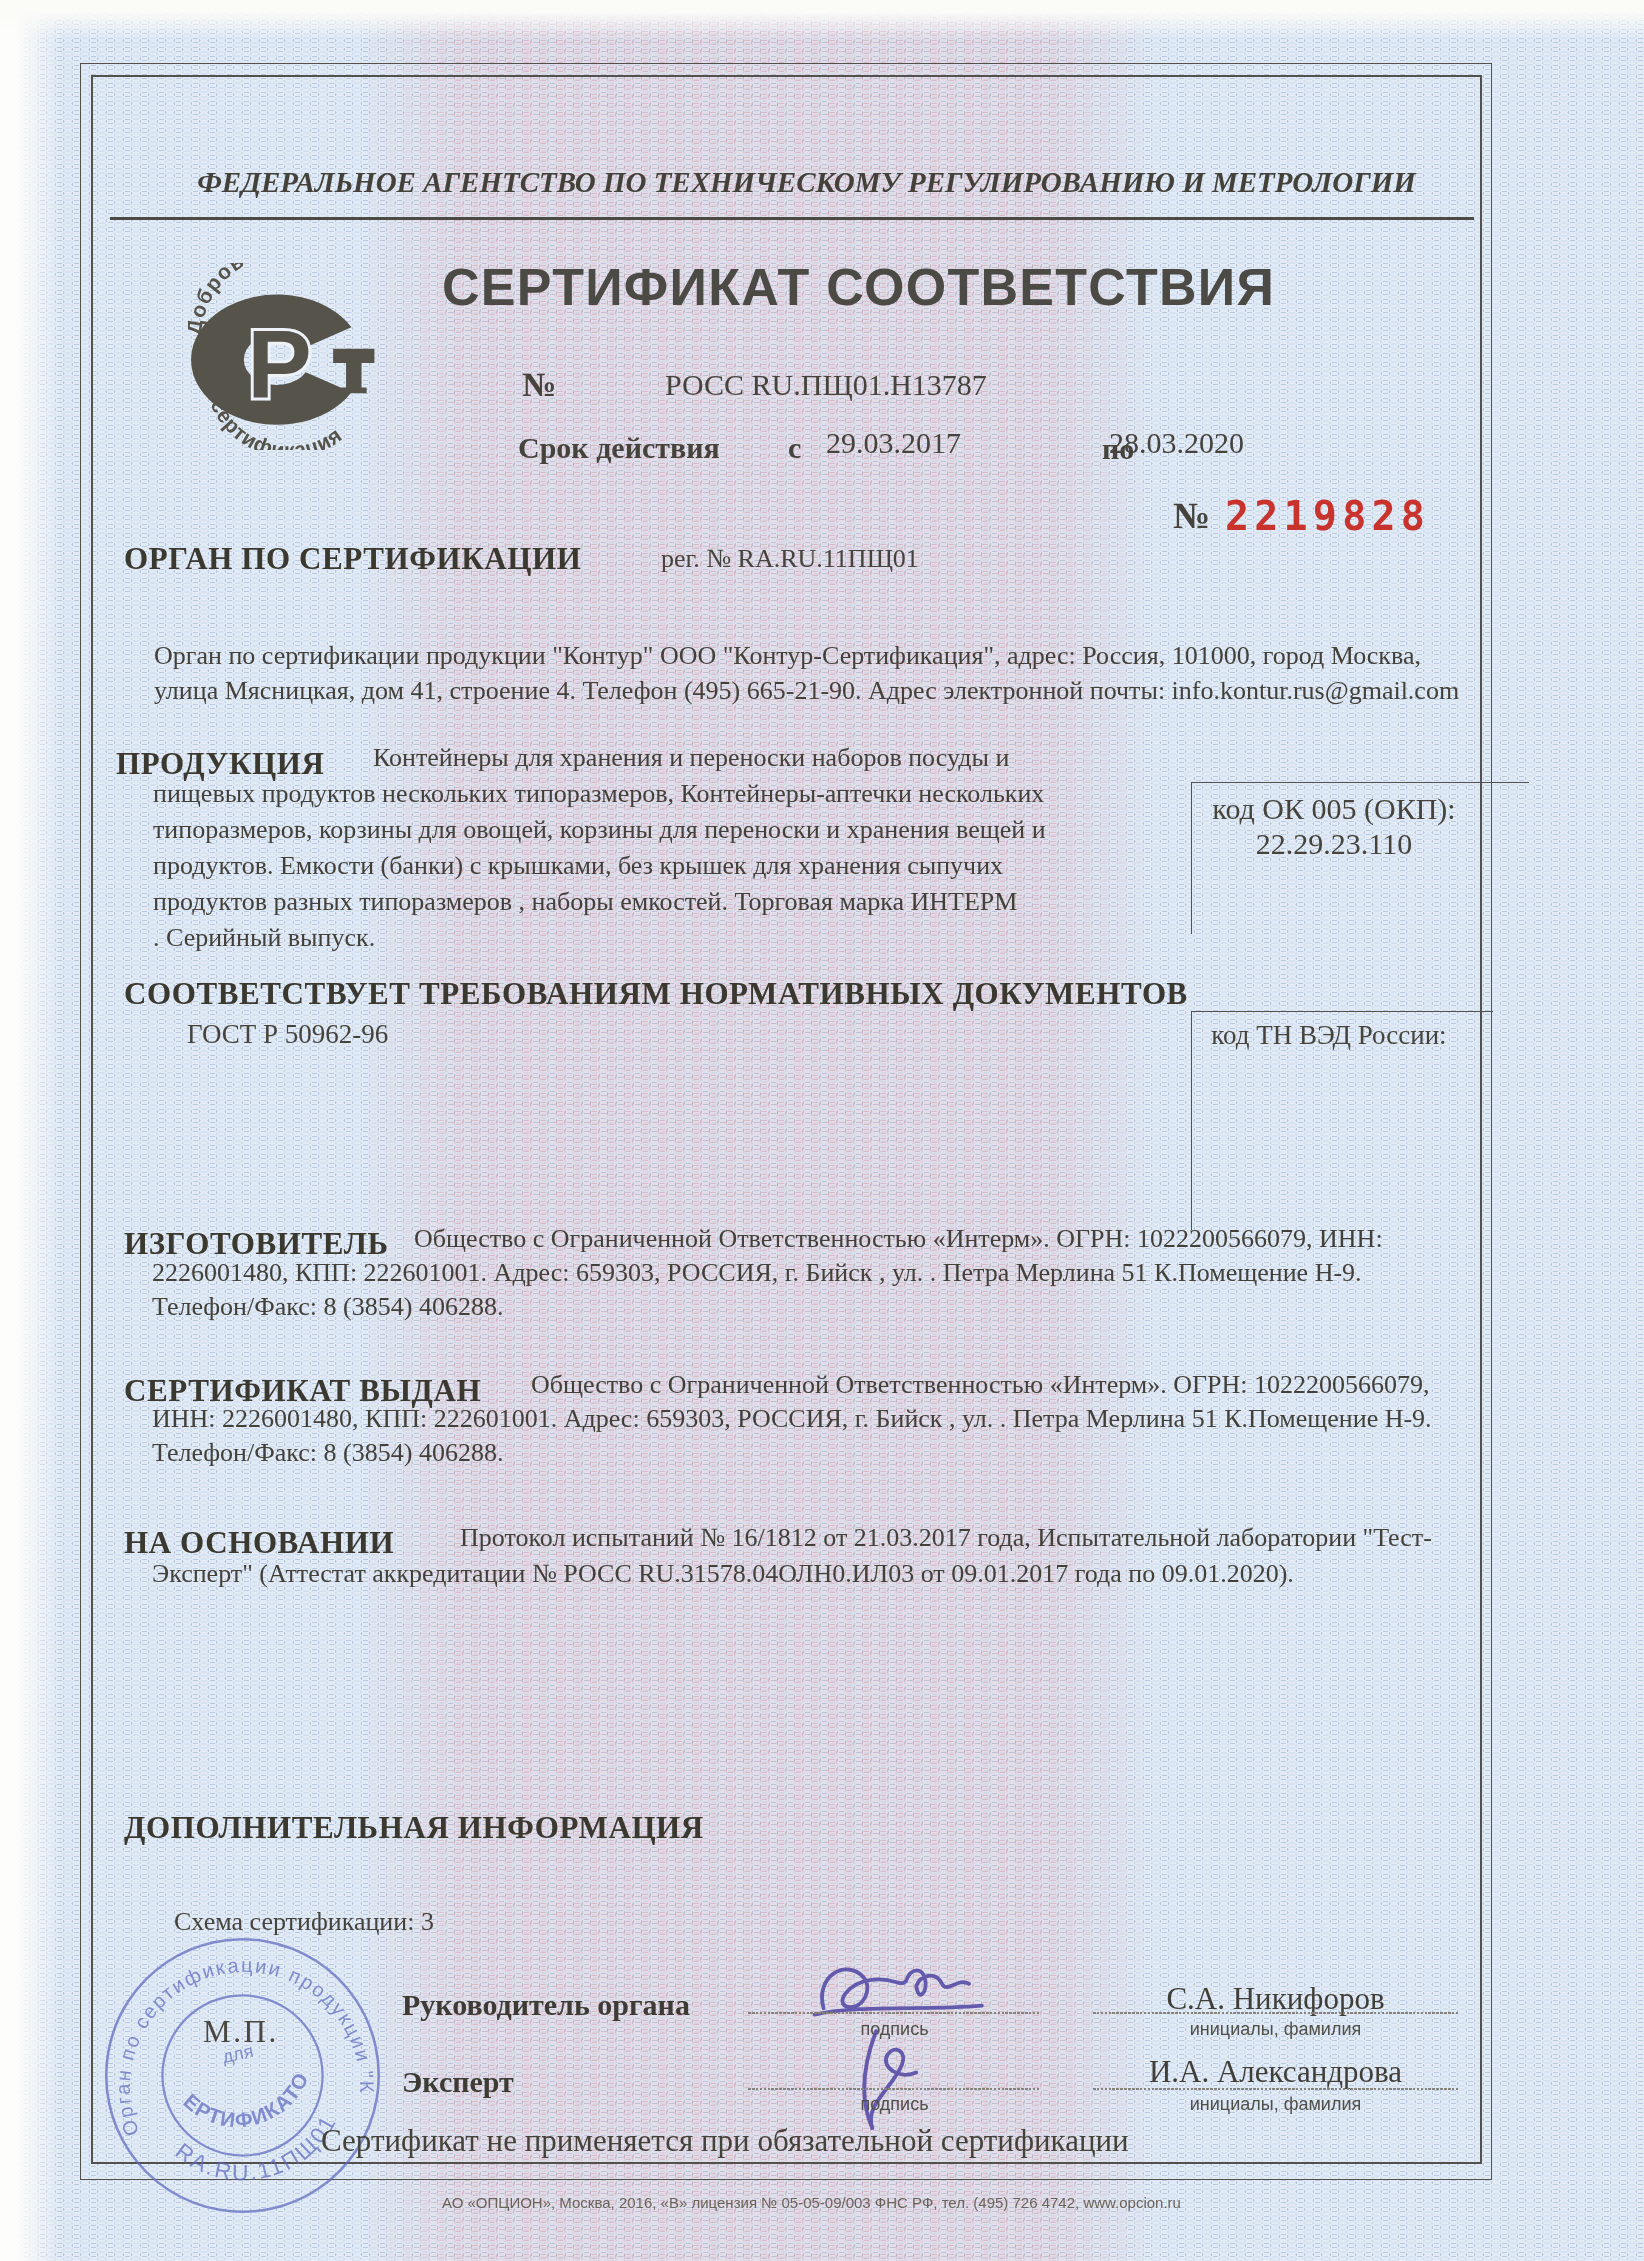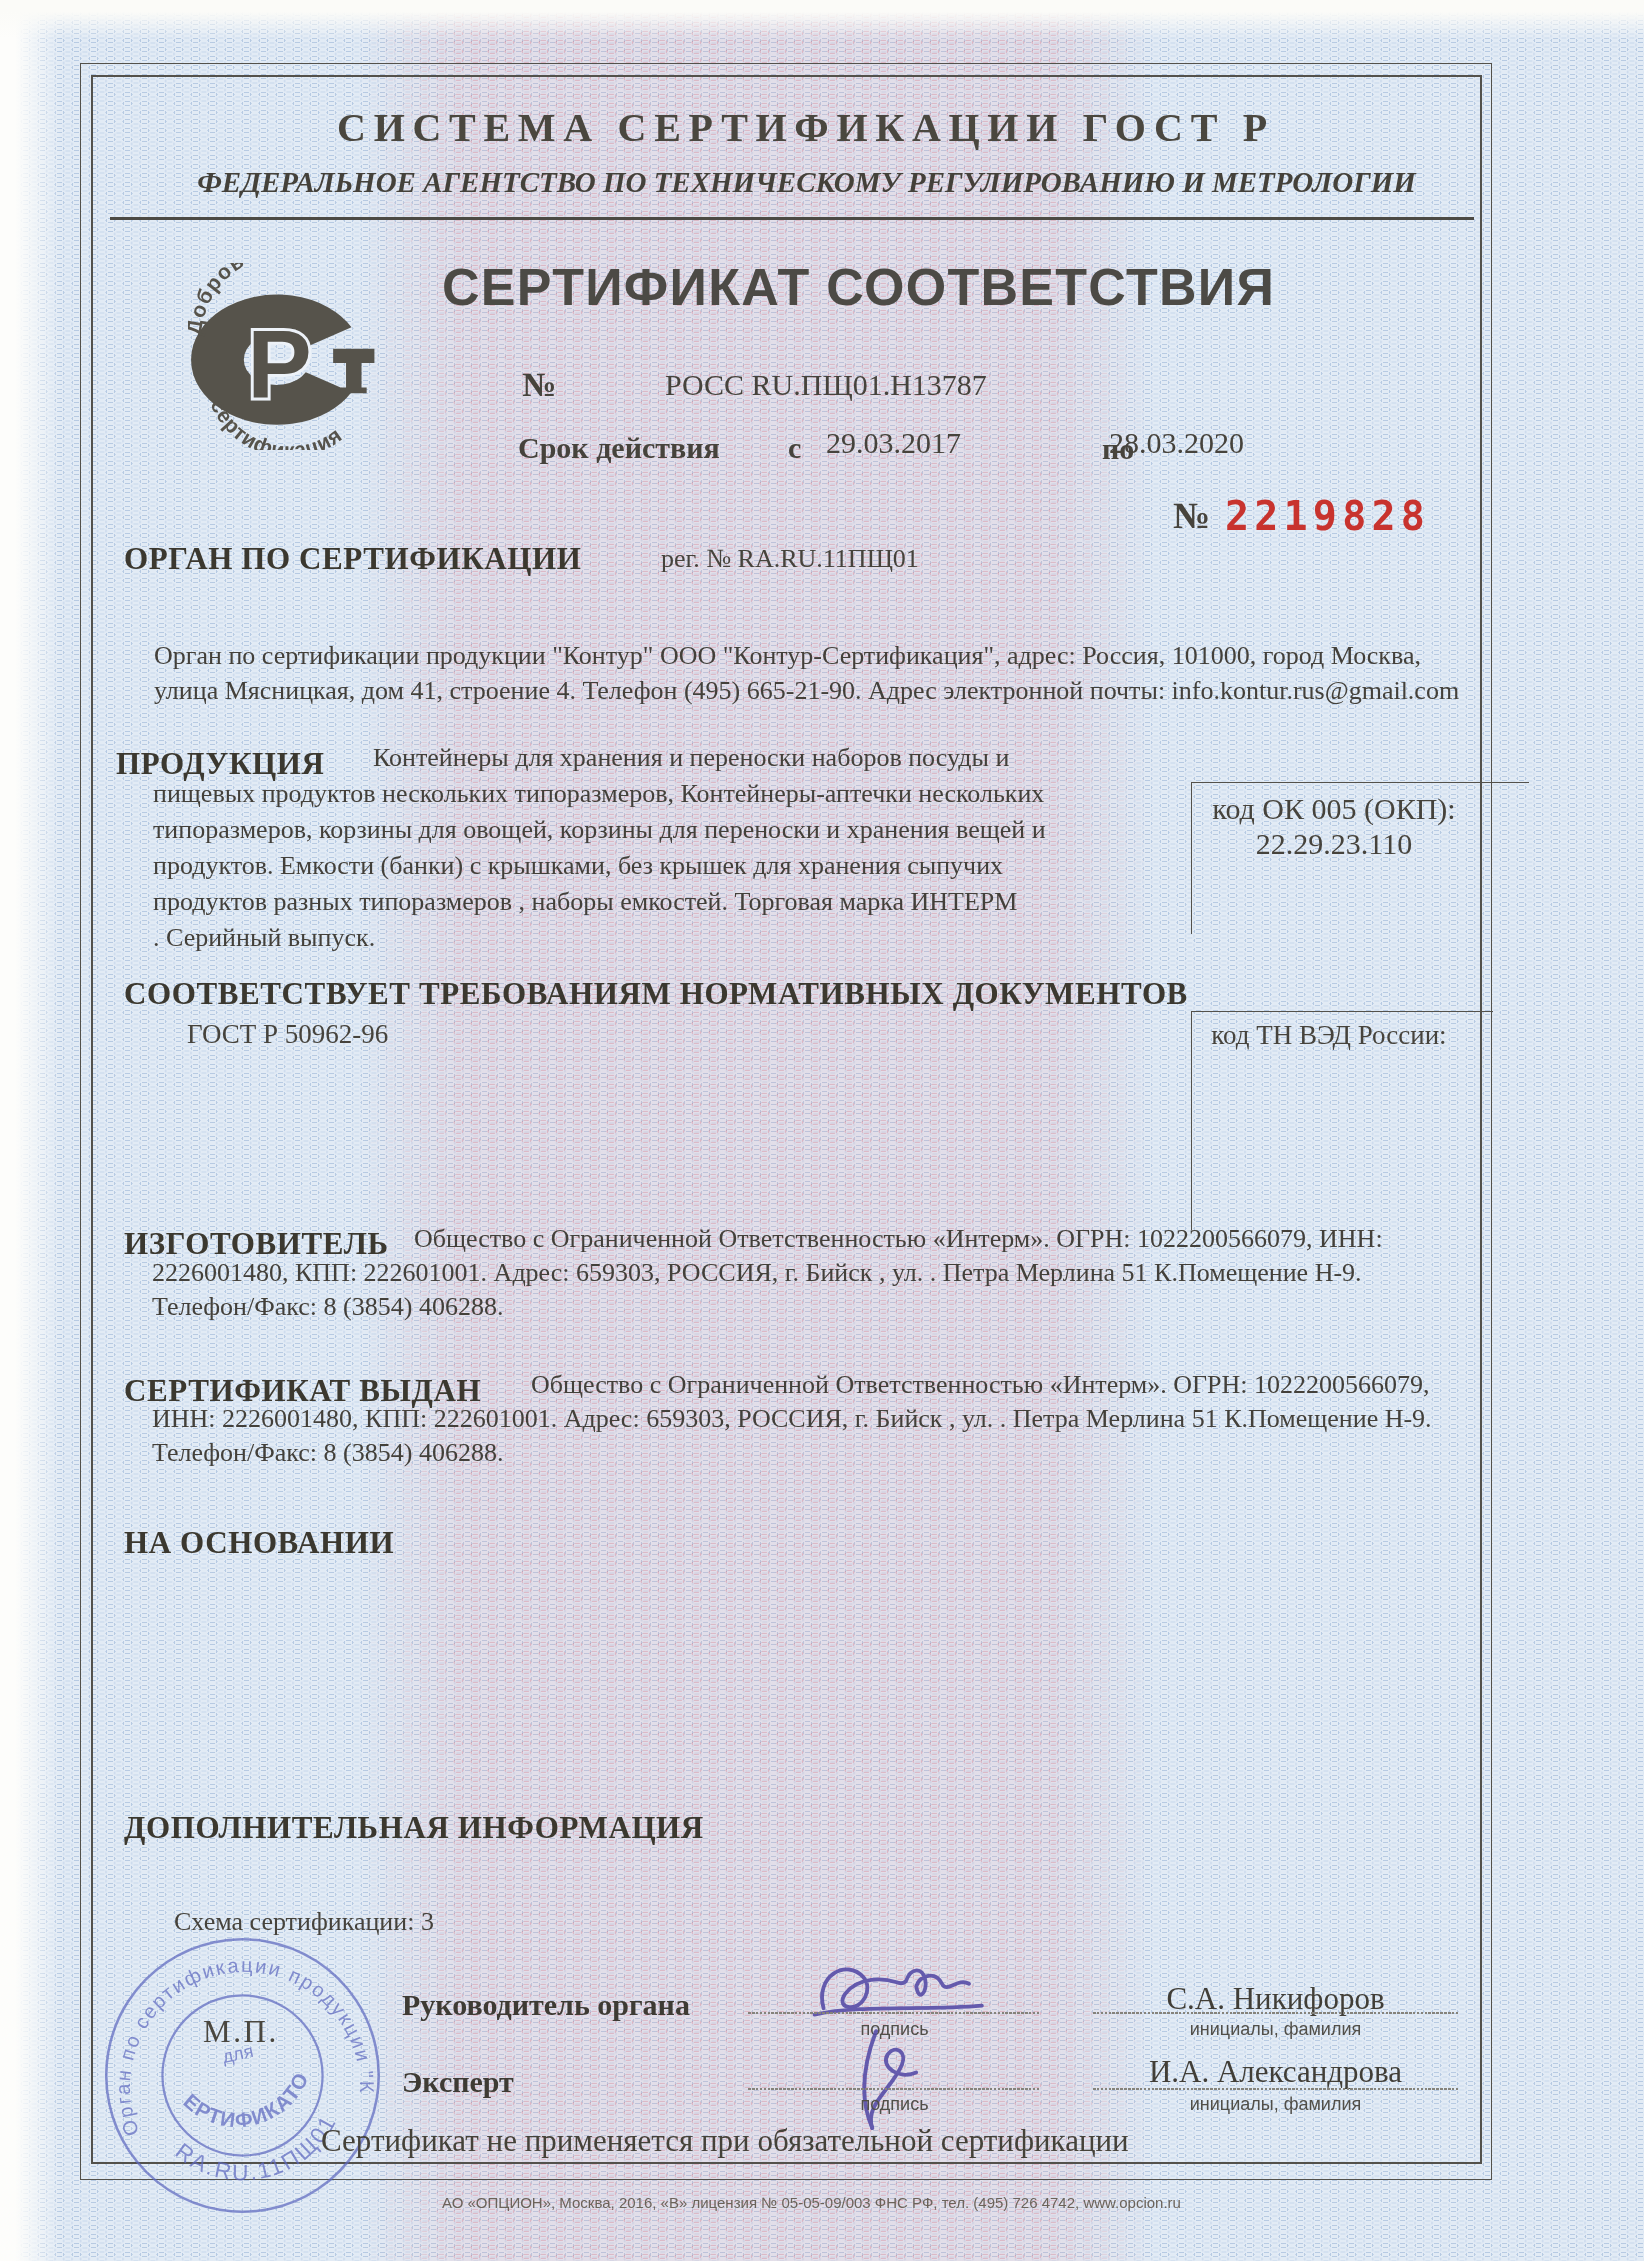--- a/index.html
+++ b/index.html
@@ -45,21 +45,20 @@
 <body>
 
 <div class="paper">
   <div class="pinkband"></div>
   <div class="scan-edge-l"></div>
   <div class="scan-edge-t"></div>
 
   <div class="frame" style="left:80px;top:63px;width:1410px;height:2115px;border-width:1.9px;"></div>
   <div class="frame" style="left:91px;top:75px;width:1387px;height:2085px;border-width:2.6px;"></div>
 
-  <div class="abs hdr1" style="left:129px;top:104px;width:1354px;">СИСТЕМА СЕРТИФИКАЦИИ ГОСТ Р</div>
   <div class="abs hdr2" style="left:110px;top:166px;width:1393px;">ФЕДЕРАЛЬНОЕ АГЕНТСТВО ПО ТЕХНИЧЕСКОМУ РЕГУЛИРОВАНИЮ И МЕТРОЛОГИИ</div>
   <div class="rule" style="left:110px;top:217px;width:1364px;height:2.6px;"></div>
 
   <svg class="abs" style="left:188px;top:263px;" width="200" height="187" viewBox="0 0 310 290">
     <defs>
       <path id="logo-arc-top" d="M 20,130 A 134,134 0 0 1 290,112" fill="none"></path>
       <path id="logo-arc-bot" d="M 32,212 A 132,132 0 0 0 284,206" fill="none"></path>
     </defs>
     <g transform="translate(138,150) scale(1.32,1)">
       <path d="M 60.6,-35 A 70,70 0 1 0 60.6,35" fill="none" stroke="#56534b" stroke-width="62"></path>
@@ -115,20 +114,22 @@
   <div class="abs body-text" style="left:152px;top:1222px;width:1348px;text-indent:262px;line-height:34px;">Общество с Ограниченной Ответственностью «Интерм». ОГРН: 1022200566079, ИНН:
 2226001480, КПП: 222601001. Адрес: 659303, РОССИЯ, г. Бийск , ул. . Петра Мерлина 51 К.Помещение Н-9.
 Телефон/Факс: 8 (3854) 406288.</div>
 
   <div class="abs sec-label" style="left:124px;top:1372px;">СЕРТИФИКАТ ВЫДАН</div>
   <div class="abs body-text" style="left:152px;top:1368px;width:1348px;text-indent:379px;line-height:34px;">Общество с Ограниченной Ответственностью «Интерм». ОГРН: 1022200566079,
 ИНН: 2226001480, КПП: 222601001. Адрес: 659303, РОССИЯ, г. Бийск , ул. . Петра Мерлина 51 К.Помещение Н-9.
 Телефон/Факс: 8 (3854) 406288.</div>
 
   <div class="abs sec-label" style="left:124px;top:1524px;">НА ОСНОВАНИИ</div>
+  <div class="abs body-text" style="left:152px;top:1520px;width:1351px;text-indent:308px;line-height:36px;">Протокол испытаний № 16/1812 от 21.03.2017 года, Испытательной лаборатории "Тест-
+Эксперт" (Аттестат аккредитации № РОСС RU.31578.04ОЛН0.ИЛ03 от 09.01.2017 года по 09.01.2020).</div>
 
   <div class="abs sec-label" style="left:124px;top:1809px;">ДОПОЛНИТЕЛЬНАЯ ИНФОРМАЦИЯ</div>
   <div class="abs small-serif" style="left:174px;top:1907px;">Схема сертификации: 3</div>
 
   <svg class="abs" style="left:94px;top:1927px;" width="297" height="297" viewBox="0 0 460 460">
     <defs>
       <path id="stamp-top-arc" d="M 57,290 A 178,178 0 1 1 403,290" fill="none"></path>
       <path id="stamp-bot-arc" d="M 85,300 A 160,160 0 0 0 375,300" fill="none"></path>
       <path id="stamp-inner-arc" d="M 128,250 A 118,118 0 0 0 332,250" fill="none"></path>
     </defs>

